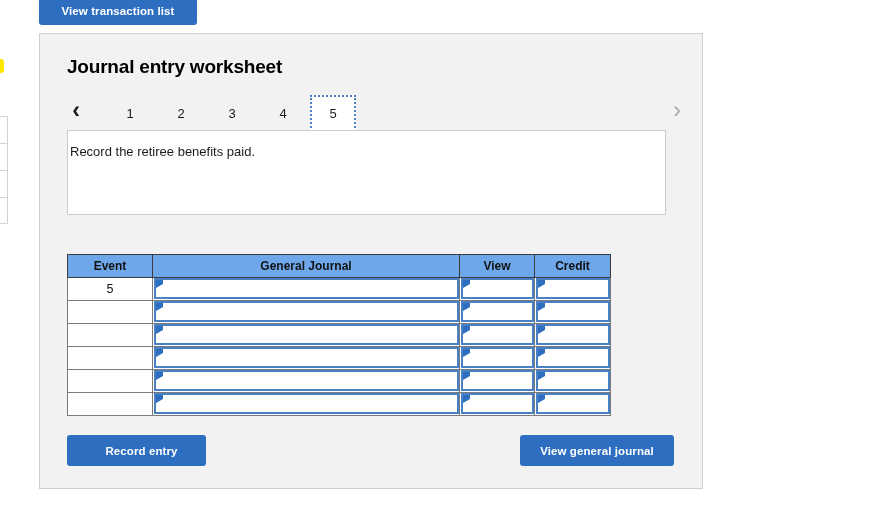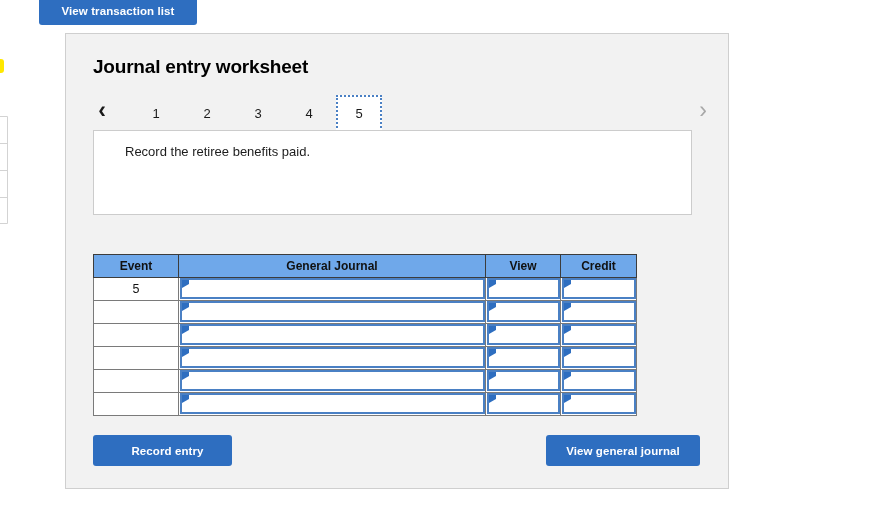--- a/index.html
+++ b/index.html
@@ -61,21 +61,20 @@
     padding-top: 10px;
   }
 
   
   #panel {
     position: absolute;
     left: 39px; top: 33px;
     width: 664px; height: 456px;
     background: #f2f2f2;
     border: 1px solid #cfcfcf;
-    margin-left: 26px;
   }
 
   #worksheet-title {
     position: absolute;
     left: 27px; top: 22px;
     font-size: 19px;
     font-weight: bold;
     color: #000000;
     letter-spacing: -0.2px;
   }
@@ -116,21 +115,21 @@
   
   #description-box {
     position: absolute;
     left: 27px; top: 96px;
     width: 599px; height: 85px;
     background: #ffffff;
     border: 1px solid #cccccc;
   }
   #description-text {
     position: absolute;
-    left: 31px; top: 13px;
+    left: 2px; top: 13px;
     font-size: 13px;
     color: #1c1c1c;
   }
 
   
   #note {
     position: absolute;
     left: 27px; top: 190px;
     font-size: 11.5px;
     color: #b00020;

